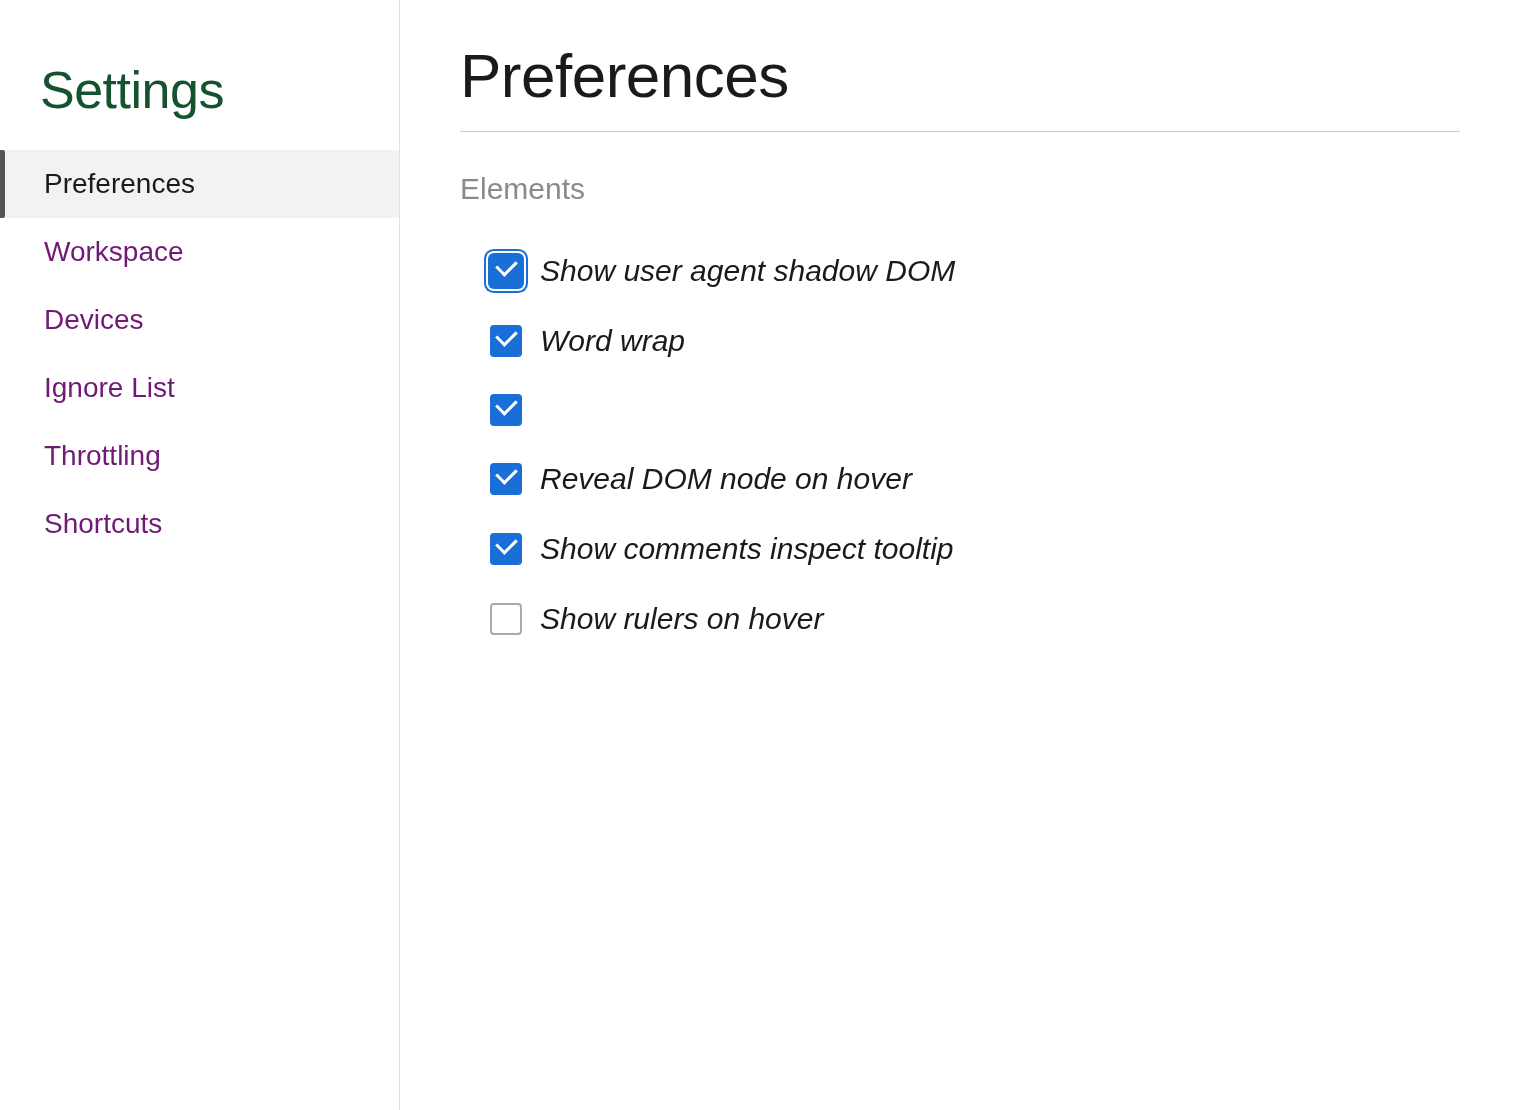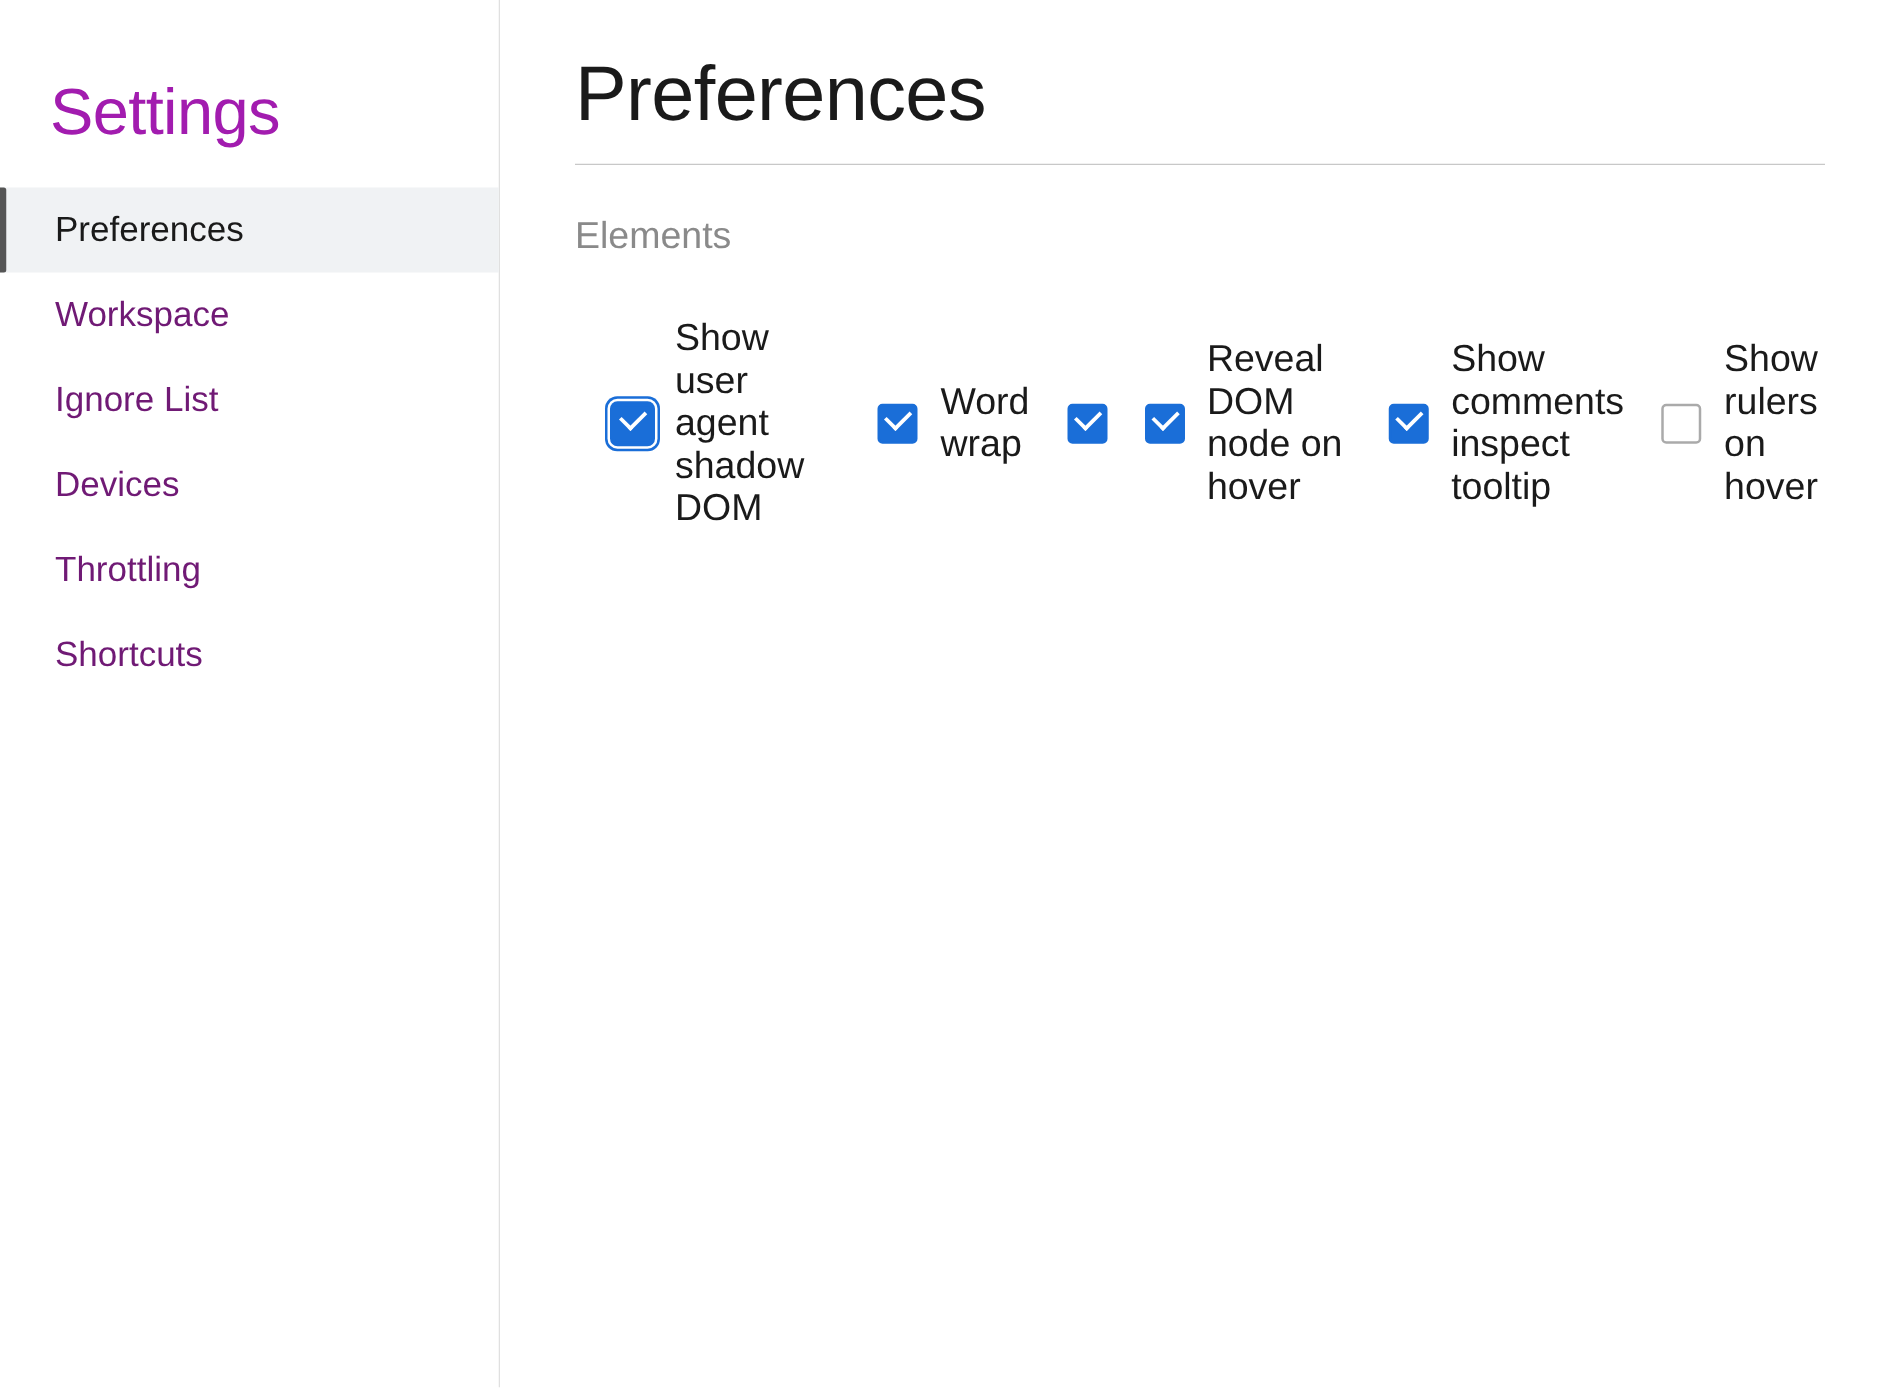--- a/index.html
+++ b/index.html
@@ -22,21 +22,21 @@
       min-height: 1110px;
       background: #ffffff;
       border-right: 1px solid #e0e0e0;
       padding-top: 40px;
       flex-shrink: 0;
     }
 
     .sidebar-title {
       font-size: 52px;
       font-weight: 400;
-      color: #a21caf;
+      color: #14532d;
       padding: 20px 40px 30px 40px;
       letter-spacing: -0.5px;
     }
 
     .sidebar-nav {
       list-style: none;
     }
 
     .sidebar-nav-item {
       padding: 18px 40px 18px 44px;
@@ -87,22 +87,23 @@
       font-size: 30px;
       color: #8a8a8a;
       margin-bottom: 30px;
       font-weight: 400;
       margin-top: 16px;
     }
 
     .checkbox-list {
       list-style: none;
       display: flex;
-      flex-direction: row;
+      flex-direction: column;
       gap: 0px;
+      font-style: italic;
     }
 
     .checkbox-item {
       display: flex;
       align-items: center;
       gap: 18px;
       padding: 18px 0 18px 30px;
       font-size: 30px;
       color: #1a1a1a;
     }
@@ -159,22 +160,22 @@
     }
   </style>
 </head>
 <body>
 
 <div class="sidebar">
   <div class="sidebar-title">Settings</div>
   <ul class="sidebar-nav">
       <li class="sidebar-nav-item active">Preferences</li>
       <li class="sidebar-nav-item">Workspace</li>
+      <li class="sidebar-nav-item">Devices</li>
       <li class="sidebar-nav-item">Ignore List</li>
-      <li class="sidebar-nav-item">Devices</li>
       <li class="sidebar-nav-item">Throttling</li>
       <li class="sidebar-nav-item">Shortcuts</li>
     </ul>
 </div>
 
 <div class="main-content">
   <h1 class="main-title">Preferences</h1>
   <div class="divider"></div>
   <div class="sections-container">
       <div>

